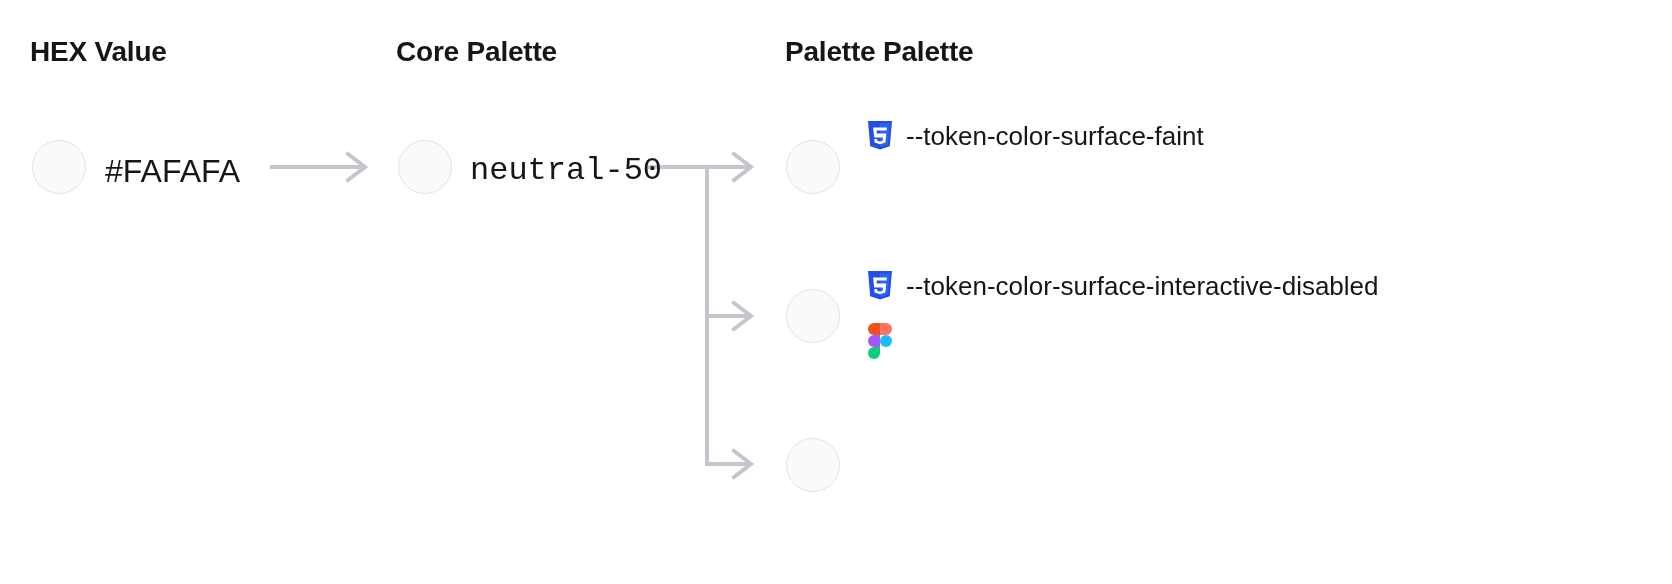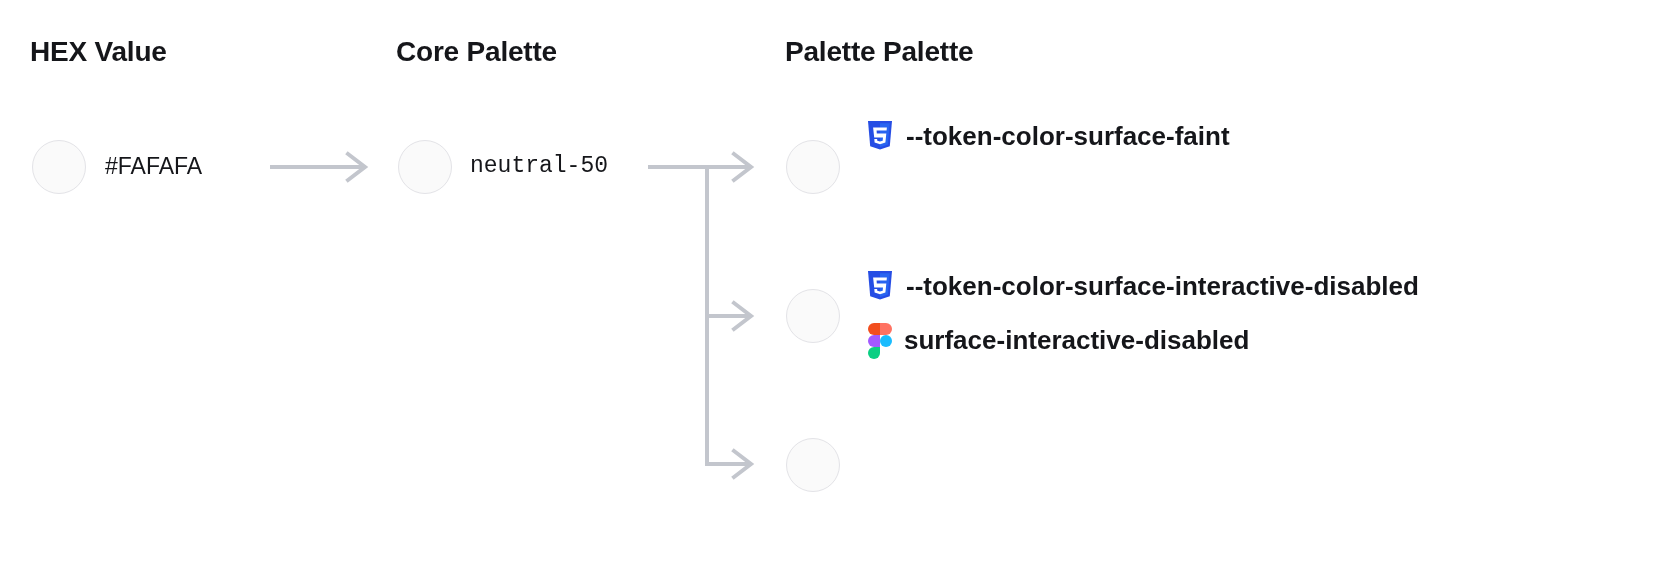--- a/index.html
+++ b/index.html
@@ -49,21 +49,21 @@
   }
   #swatch-hex   { left: 32px;  top: 140px; }
   #swatch-core  { left: 398px; top: 140px; }
   #swatch-sem-0 { left: 786px; top: 140px; }
   #swatch-sem-1 { left: 786px; top: 289px; }
   #swatch-sem-2 { left: 786px; top: 438px; }
 
   
   .value-label {
     position: absolute;
-    font-size: 23px;
+    font-size: 32px;
     font-weight: 400;
     color: #15161a;
     white-space: nowrap;
     line-height: 1;
   }
   #label-hex  { left: 105px; top: 155px; }
   #label-core { left: 470px; top: 155px; font-family: Liberation Mono, monospace; }
 
   
   .connectors {
@@ -89,21 +89,21 @@
 
   .token-row {
     display: flex;
     align-items: center;
     gap: 12px;
     height: 36px;
   }
 
   .token-text {
     font-size: 26px;
-    font-weight: 700;
+    font-weight: 400;
     color: #15161a;
     white-space: nowrap;
     line-height: 1;
   }
 
   .platform-icon {
     width: 28px;
     height: 30px;
     flex: 0 0 28px;
     display: block;
@@ -194,21 +194,20 @@
     <div class="token-row">
       <span class="figma-icon">
         <svg viewBox="0 0 24 36" width="24" height="36">
           <path d="M6 0 h6 v12 H6 a6 6 0 0 1 0-12 z" fill="#F24E1E"></path>
           <path d="M12 0 h6 a6 6 0 0 1 0 12 h-6 z" fill="#FF7262"></path>
           <path d="M6 12 h6 v12 H6 a6 6 0 0 1 0-12 z" fill="#A259FF"></path>
           <circle cx="18" cy="18" r="6" fill="#1ABCFE"></circle>
           <path d="M6 24 h6 v6 a6 6 0 0 1 -6 6 a6 6 0 0 1 0-12 z" fill="#0ACF83"></path>
         </svg>
       </span>
-      <span class="token-text">surface-interactive-disabled</span>
     </div>
   </div>
 
   <div class="token-group" id="token-group-2">
 
 
   </div>
 
 </div>
 

